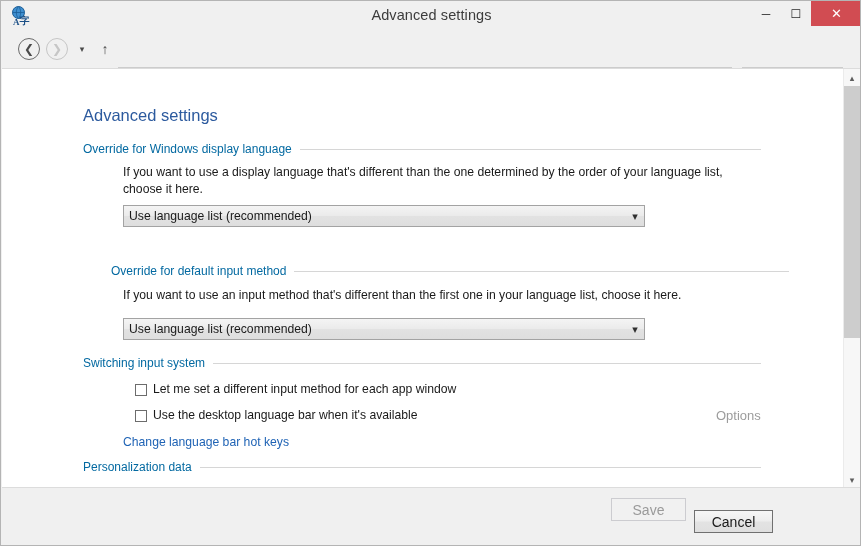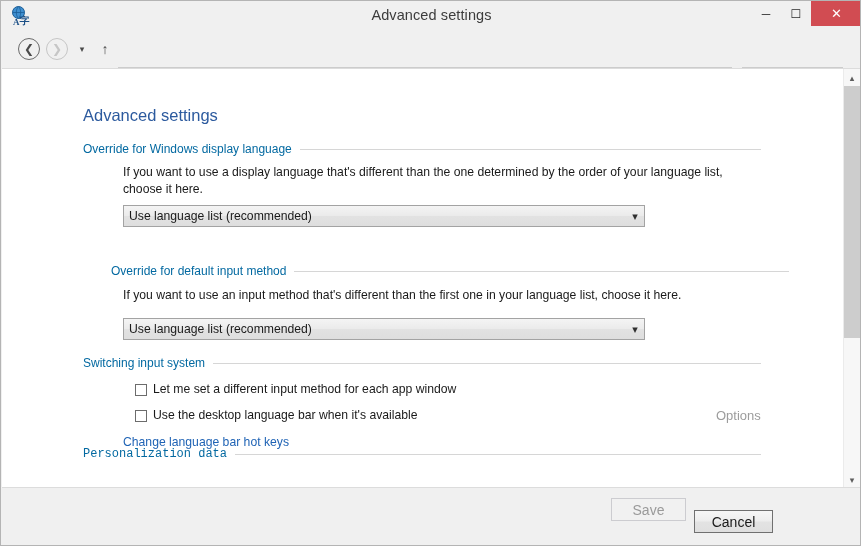--- a/index.html
+++ b/index.html
@@ -436,21 +436,21 @@
       <span class="cbox"></span>
       <span class="cblabel">Let me set a different input method for each app window</span>
     </div>
     <div class="cbrow" style="top:337px;">
       <span class="cbox"></span>
       <span class="cblabel">Use the desktop language bar when it's available</span>
     </div>
     <div class="disabled-link" style="left:714px; top:339px;">Options</div>
     <div class="link" style="top:366px;">Change language bar hot keys</div>
 
-    <div class="group-header" style="top:378px;font-family:Liberation Mono, monospace;">
+    <div class="group-header" style="top:391px;">
       <span class="gh-text">Personalization data</span>
       <span class="gh-rule"></span>
     </div>
 
     <div id="scrollbar">
       <div class="sb-btn" id="sb-up">
         <span>▴</span>
       </div>
       <div id="sb-thumb"></div>
       <div class="sb-btn" id="sb-down">

